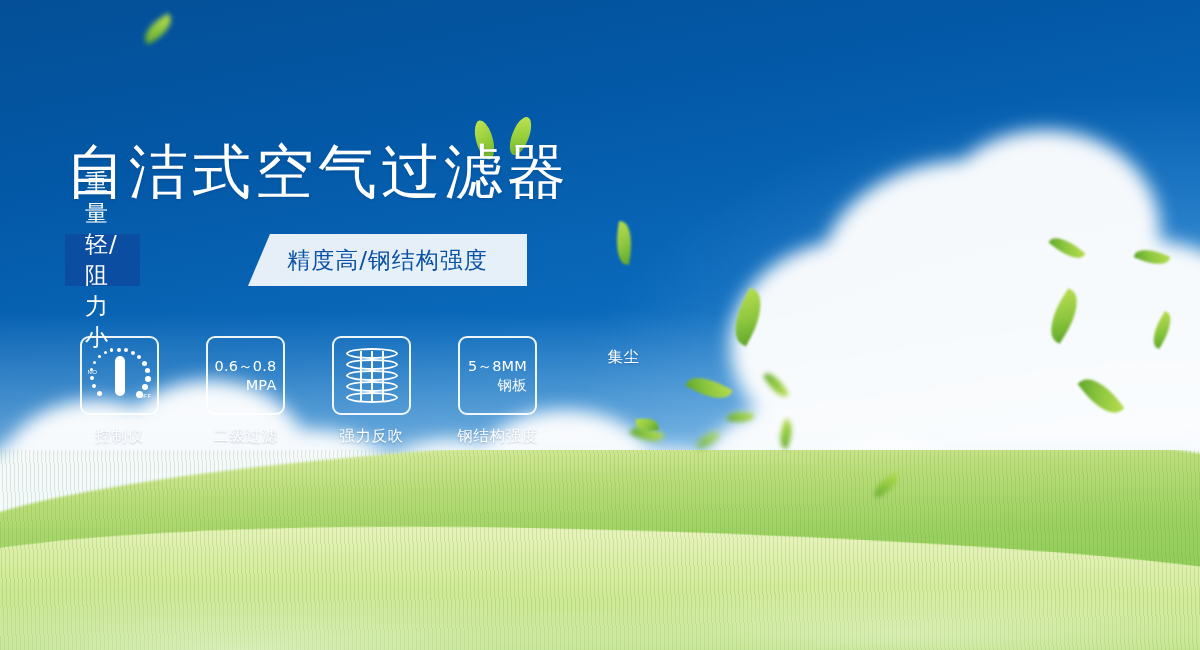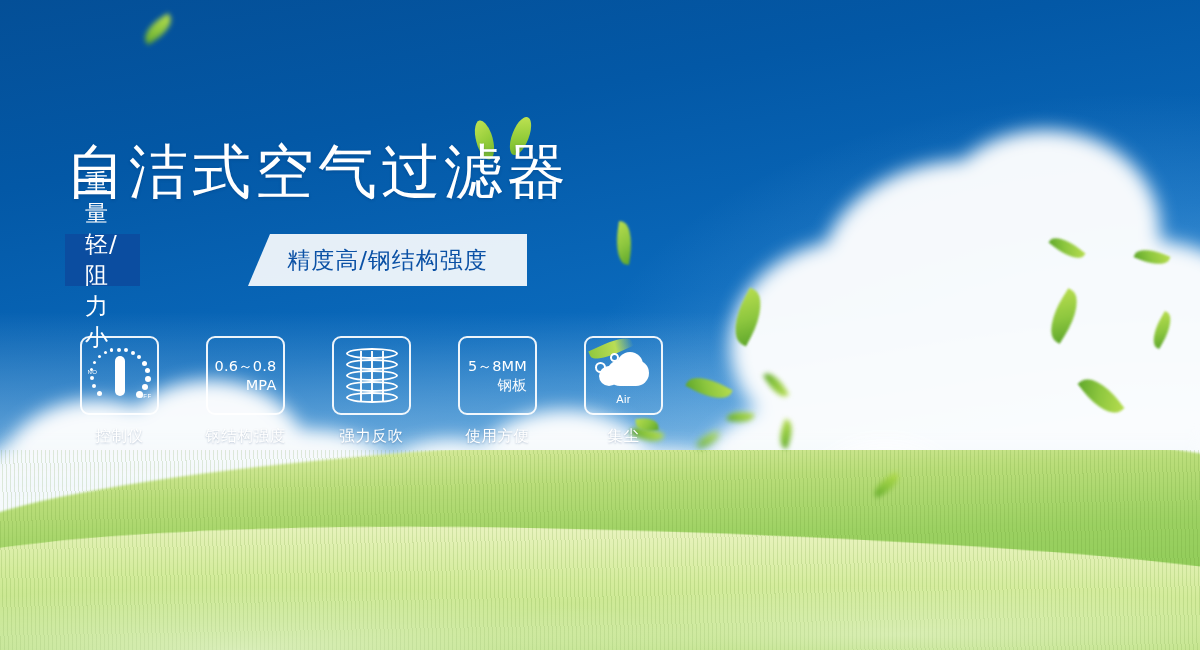--- a/index.html
+++ b/index.html
@@ -300,21 +300,21 @@
         <div class="flabel">控制仪</div>
       </div>
 
       <div class="feature">
         <div class="fbox">
           <div class="ftext">
             <div>0.6～0.8</div>
             <div>MPA</div>
           </div>
         </div>
-        <div class="flabel">钢结构强度</div>
+        <div class="flabel">二级过滤</div>
       </div>
 
       <div class="feature">
         <div class="fbox">
           <div class="stack">
             <span class="bar" style="left:14px;"></span>
             <span class="bar" style="left:25px;"></span>
             <span class="bar" style="left:36px;"></span>
             <span class="ring" style="top:0px;"></span>
             <span class="ring" style="top:11px;"></span>
@@ -326,35 +326,24 @@
         <div class="flabel">强力反吹</div>
       </div>
 
       <div class="feature">
         <div class="fbox">
           <div class="ftext">
             <div>5～8MM</div>
             <div>钢板</div>
           </div>
         </div>
-        <div class="flabel">使用方便</div>
-      </div>
-
-      <div class="feature">
-        <div class="fbox">
-          <div class="airicon">
-            <span class="swoosh"></span>
-            <span class="c3"></span>
-              <span class="c2"></span>
-              <span class="c1"></span>
-            <span class="r1"></span>
-              <span class="r2"></span>
-            <span class="airtext">Air</span>
-          </div>
-        </div>
+        <div class="flabel">钢结构强度</div>
+      </div>
+
+      <div class="feature">
         <div class="flabel">集尘</div>
       </div>
 
     </div>
 
     <div class="leaf blur1" style="left:636px;top:418px;width:22px;height:13px;border-radius:0 70% 0 70%;transform:rotate(-6deg);"></div>
 
   </div>
 </div>
 

